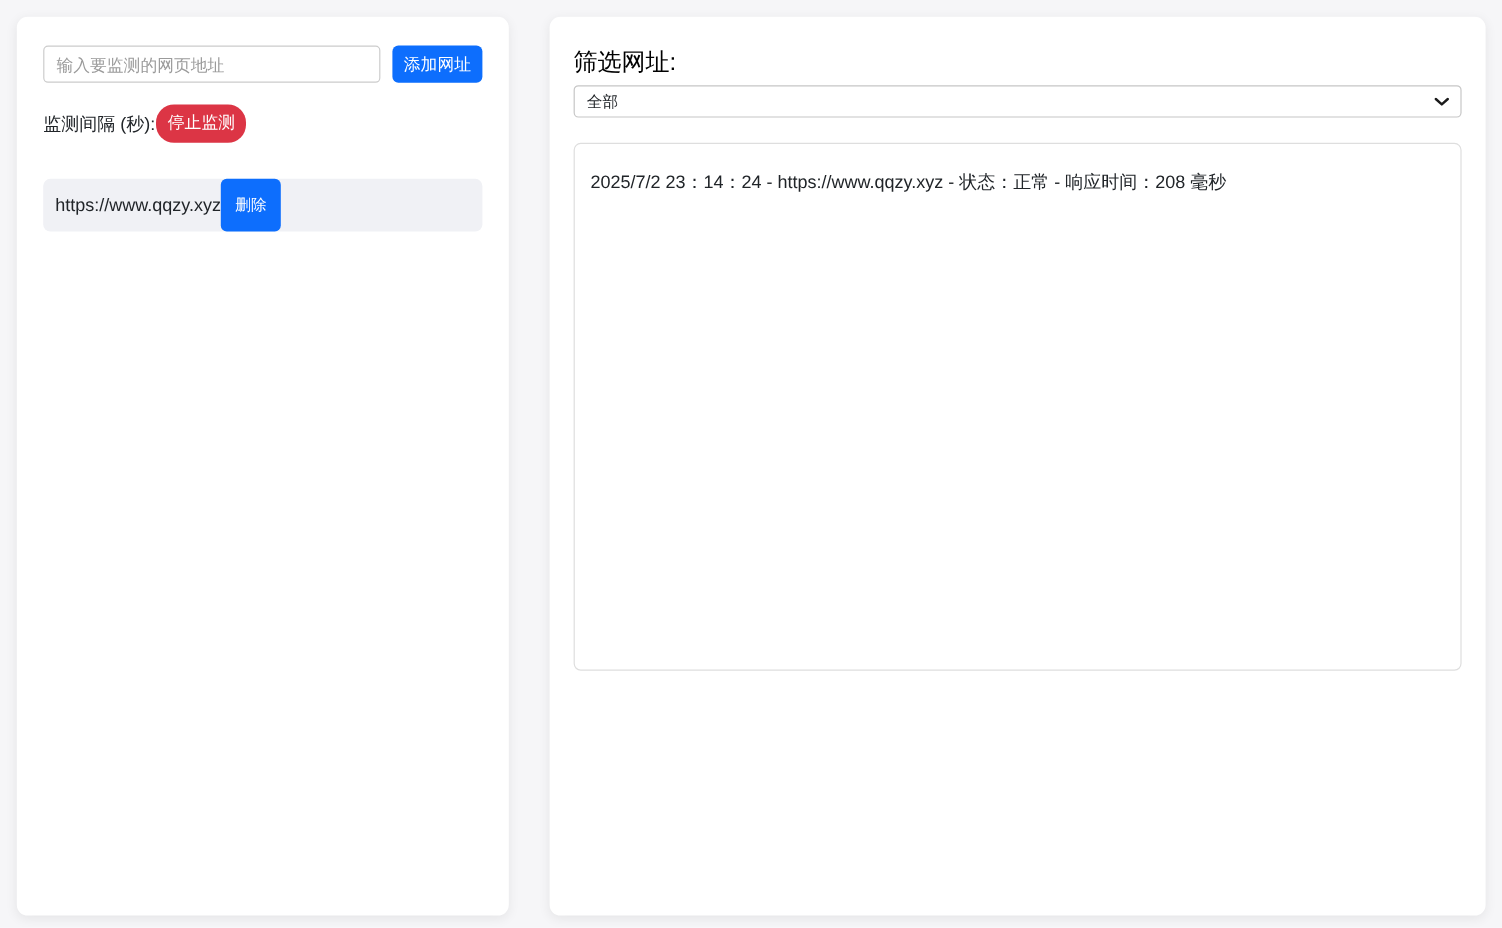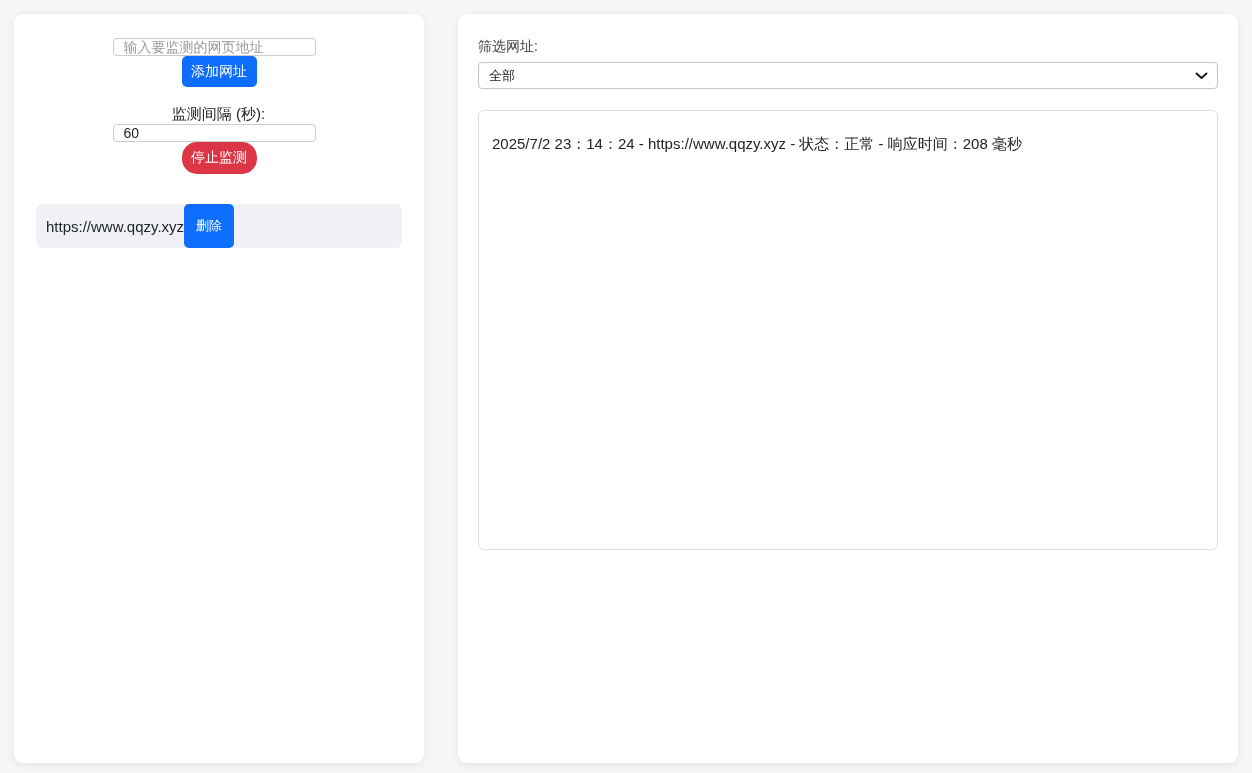--- a/index.html
+++ b/index.html
@@ -38,21 +38,20 @@
     font-weight: bold;
     color: #333333;
     text-align: center;
     margin: 16px 0 28px 0;
     letter-spacing: 1px;
   }
   .row {
     display: flex;
     align-items: center;
     margin: 0 2px 18px 2px;
-    flex-direction: column;
   }
   .text-input {
     border: 1px solid #cccccc;
     border-radius: 4px;
     padding: 0 10px;
     font-size: 14px;
     color: #212529;
     height: 31px;
     outline: none;
     font-family: "Liberation Sans", sans-serif;
@@ -88,22 +87,22 @@
   }
   .site-url { font-size: 15px; color: #212529; }
   .btn-delete {
     background: #0d6efd;
     width: 50px;
     height: 44px;
     font-size: 13px;
   }
   .filter-label {
     display: block;
-    font-size: 14px;
-    color: #404040;
+    font-size: 20px;
+    color: #000000;
     margin-bottom: 6px;
   }
   .select-wrap { position: relative; }
   .filter-select {
     width: 100%;
     height: 27px;
     appearance: none;
     -webkit-appearance: none;
     -moz-appearance: none;
     border: 1px solid #c6c6c6;
@@ -145,21 +144,20 @@
 
   <div class="card left-card">
 
     <div class="row">
       <input type="text" class="text-input url-input" placeholder="输入要监测的网页地址" style="">
       <button class="btn btn-add">添加网址</button>
     </div>
 
     <div class="row">
       <label class="interval-label">监测间隔 (秒):</label>
-      <input type="text" class="text-input interval-input" value="60" style="">
       <button class="btn btn-stop">停止监测</button>
     </div>
 
     <div>
       <div class="site-item">
         <span class="site-url">https://www.qqzy.xyz</span>
         <button class="btn btn-delete">删除</button>
       </div>
     </div>
   </div>

